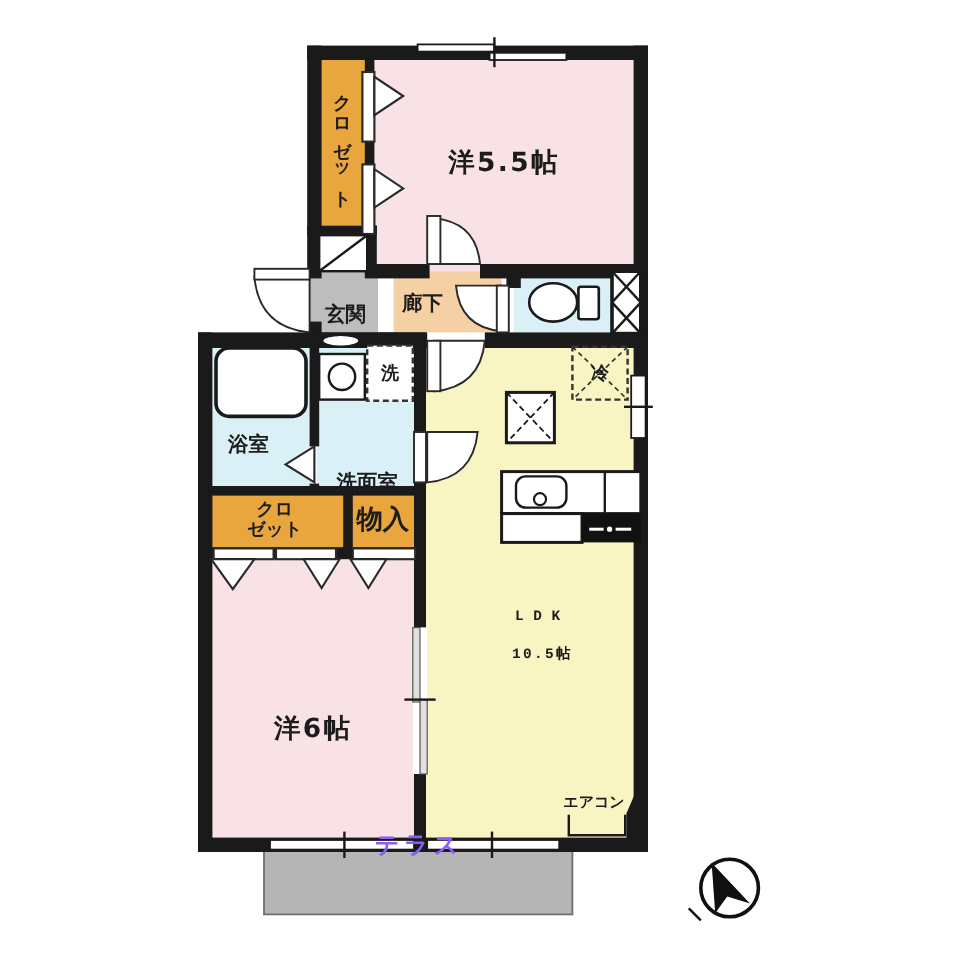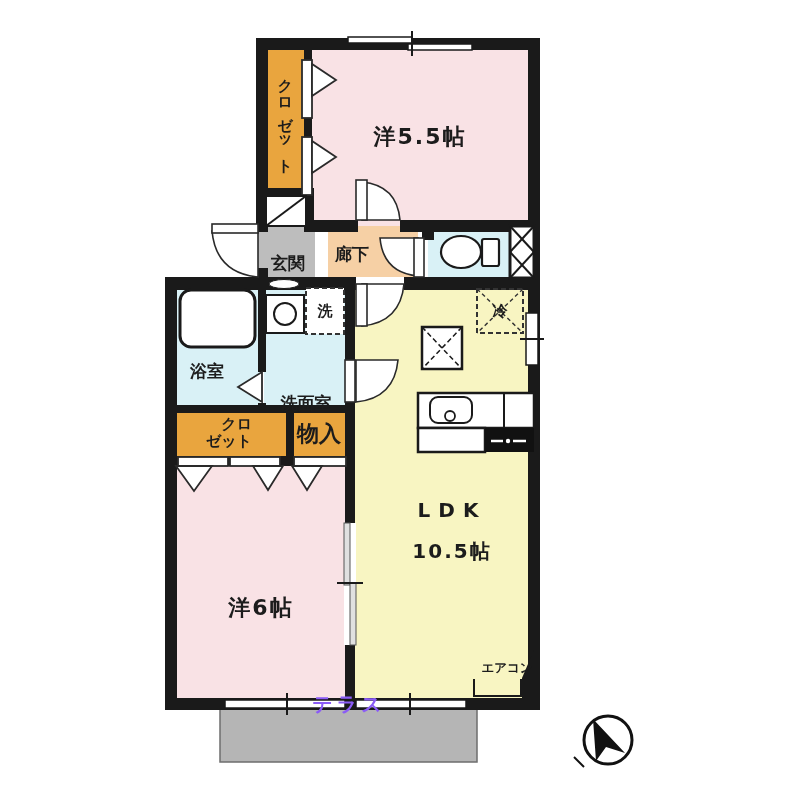--- a/index.html
+++ b/index.html
@@ -4,21 +4,21 @@
 <style>
   html,body{margin:0;padding:0;background:#ffffff;}
   #stage{position:relative;width:800px;height:800px;background:#ffffff;overflow:hidden;
          font-family:"DejaVu Sans","Liberation Sans",sans-serif;}
   #plan-svg{position:absolute;left:0;top:0;}
   .lbl{position:absolute;transform:translate(-50%,-50%);font-weight:bold;color:#1c1c1c;
        white-space:nowrap;text-align:center;line-height:1.1;}
   .lbl-vert{writing-mode:vertical-rl;text-orientation:upright;letter-spacing:3px;}
   .ldk-line1{letter-spacing:8px;}
   .ldk-line2{letter-spacing:2px;margin-top:19px;}
-  .two-line{line-height:1.15;text-align:right;}
+  .two-line{line-height:1.15;}
 </style>
 </head>
 <body>
 <div id="stage">
 
 <svg id="plan-svg" width="800" height="800" viewBox="0 0 800 800">
 
   <rect x="220" y="708" width="257" height="54" fill="#b5b5b5" stroke="#6e6e6e" stroke-width="1.5"></rect>
   <rect x="262" y="44" width="272" height="182" fill="#f9e2e5"></rect>
   <rect x="264" y="48" width="42" height="140" fill="#e9a53e"></rect>
@@ -185,22 +185,22 @@
 
 <div class="lbl two-line" style="left:229px;top:433px;font-size:15px;">
   <div>クロ</div>
   <div>ゼット</div>
 </div>
 
 <div class="lbl" style="left:319px;top:434px;font-size:22px;">物入</div>
 
 <div class="lbl" style="left:261px;top:567px;font-size:22px;letter-spacing:2px;margin-top:41px;">洋6帖</div>
 
-<div class="lbl" style="left:452px;top:530px;font-size:20px;">
+<div class="lbl" style="left:452px;top:530px;font-size:12px;font-family:Liberation Mono, monospace;">
   <div class="ldk-line1">LDK</div>
   <div class="ldk-line2">10.5帖</div>
 </div>
 
-<div class="lbl" style="left:507px;top:668px;font-size:12.5px;">エアコン</div>
+<div class="lbl" style="left:495px;top:668px;font-size:12.5px;">エアコン</div>
 
 <div class="lbl" style="left:349px;top:704px;font-size:20px;letter-spacing:4px;color:#8b5cf6;">テラス</div>
 
 </div>
 
 </body></html>

